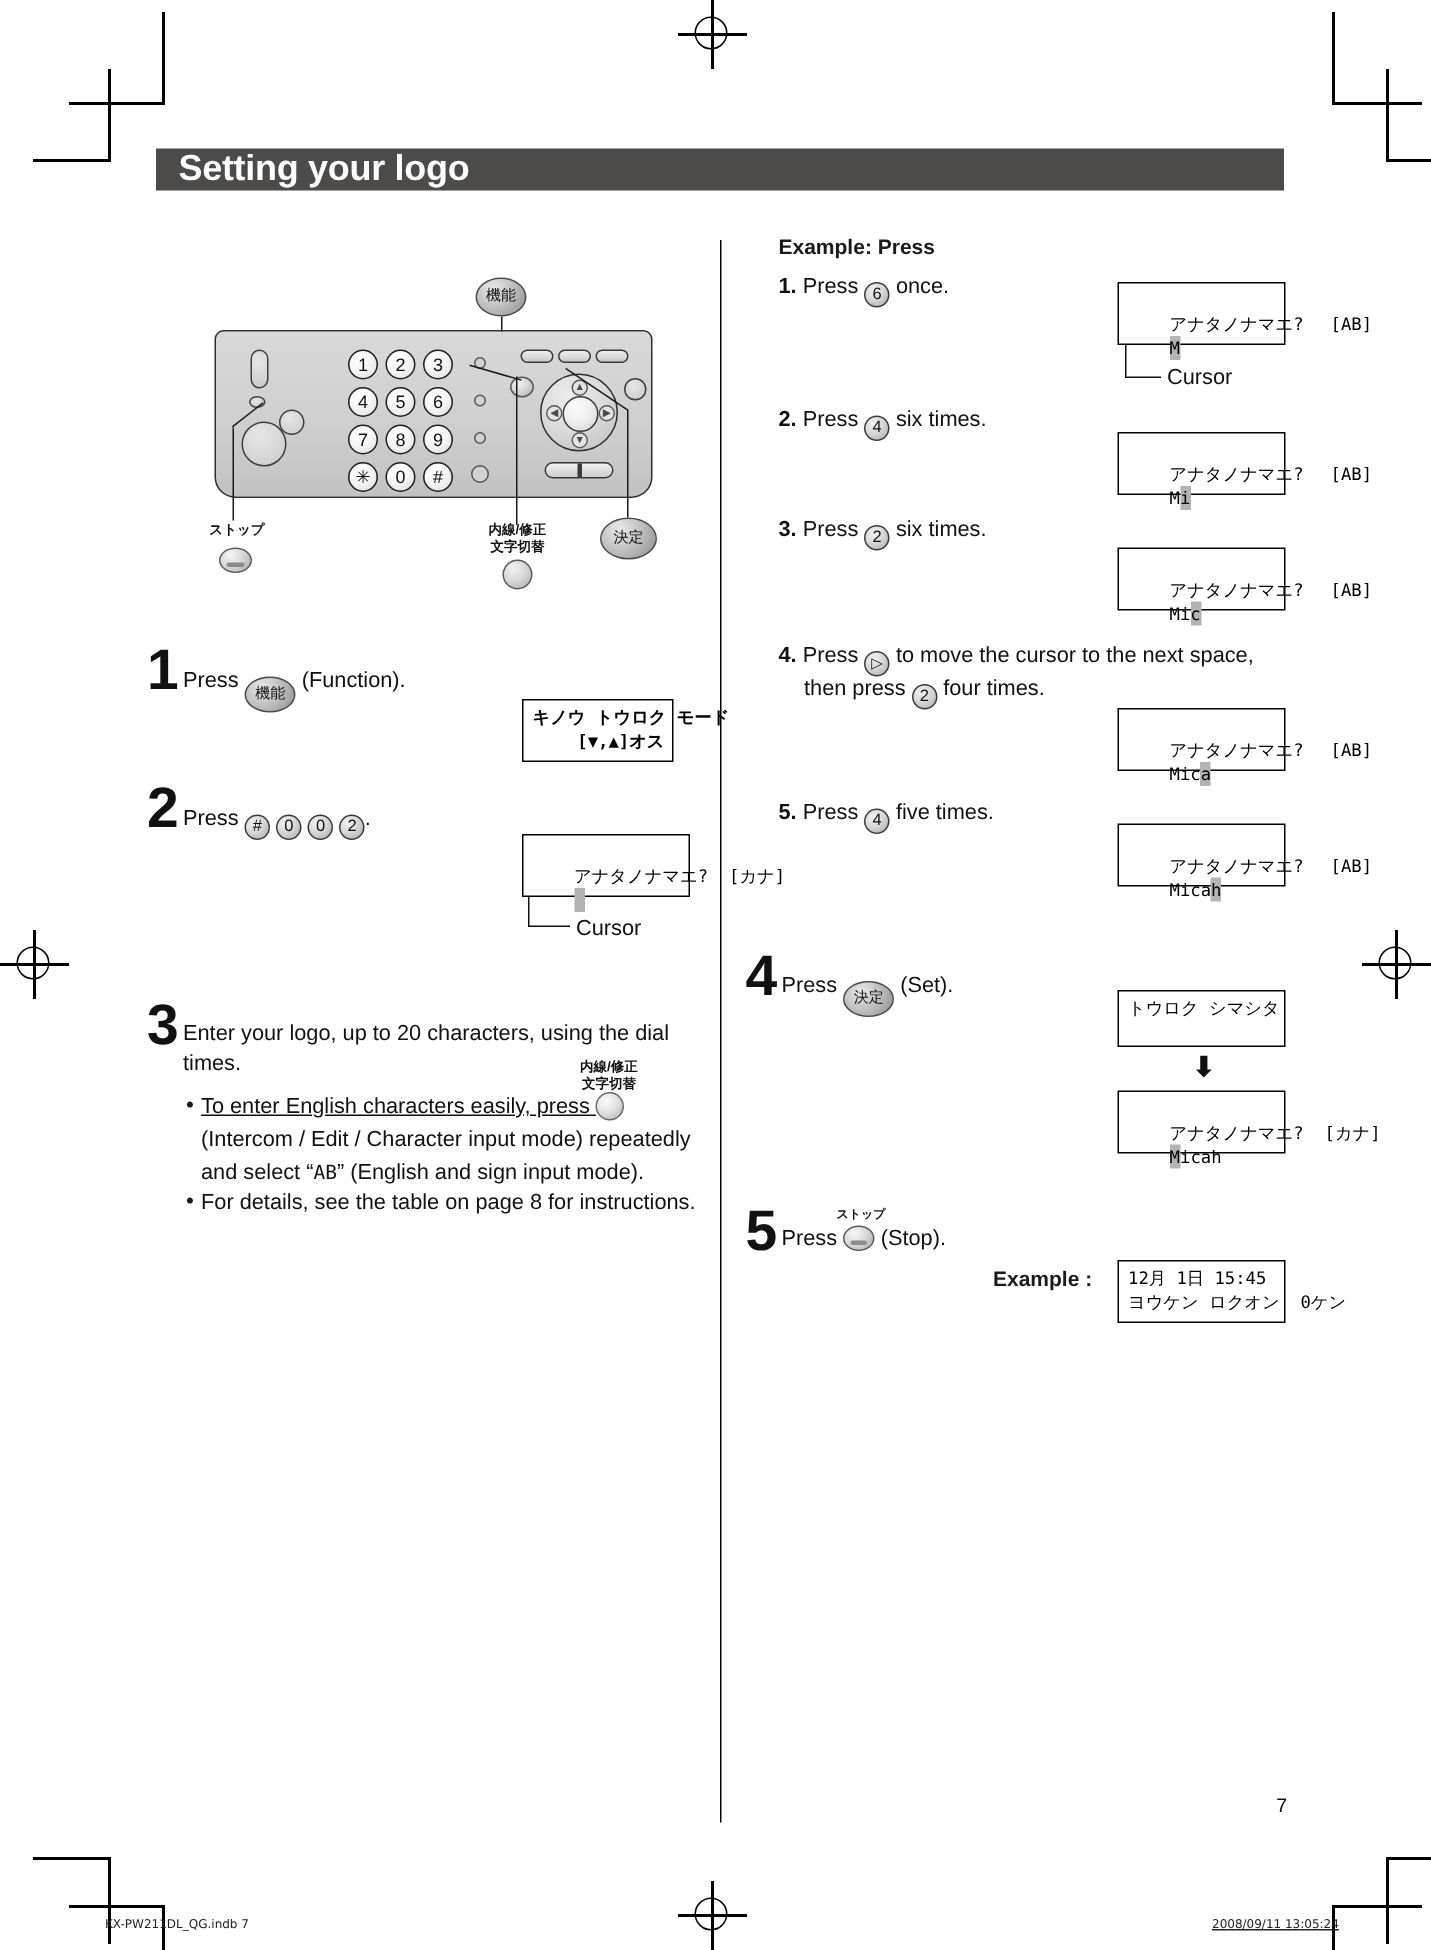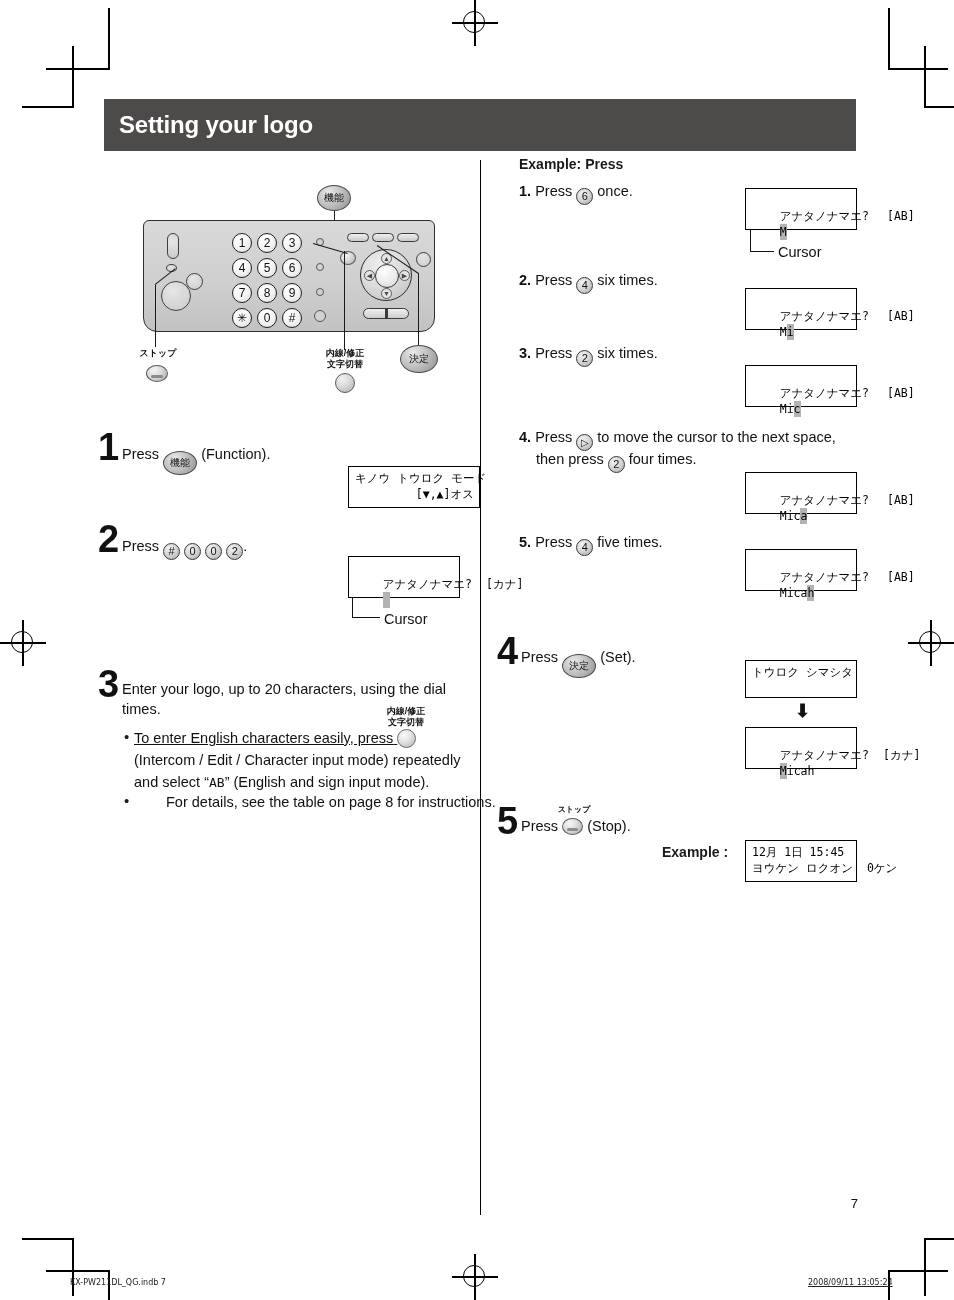--- a/index.html
+++ b/index.html
@@ -26,21 +26,21 @@
   .regmark .rv { position: absolute; top: 0; left: 22px; width: 1.5px; height: 46px; background: #000; }
   .regmark .rc {
     position: absolute; left: 11px; top: 11px; width: 22px; height: 22px;
     border: 1.5px solid #000; border-radius: 50%; box-sizing: border-box;
   }
 
   
   #header-banner {
     position: absolute;
     left: 104px; top: 99px;
-    width: 752px; height: 52px;
+    width: 752px; height: 28px;
     background: #4d4a4a;
   }
   #header-banner .title {
     position: absolute;
     left: 15px; top: 50%;
     transform: translateY(-50%);
     color: #ffffff;
     font-size: 24px;
     font-weight: bold;
     letter-spacing: -0.2px;
@@ -429,21 +429,21 @@
   </div>
 </div>
 
 <div class="bignum" style="left:98px;top:428px;">1</div>
 <div class="txt body-text" style="left:122px;top:443px;">
   <span>Press</span>
   <span class="ovalbtn"><span>機能</span></span>
   <span>(Function).</span>
 </div>
 
-<div class="lcd" style="left:348px;top:466px;width:132px;height:42px;">
+<div class="lcd" style="left:348px;top:466px;width:101px;height:42px;font-weight:bold;">
   <div class="line">キノウ トウロク モード</div>
   <div class="line right">[▼,▲]オス</div>
 </div>
 
 <div class="bignum" style="left:98px;top:520px;">2</div>
 <div class="txt body-text" style="left:122px;top:535px;">
   <span>Press</span>
   <span class="keybtn"><span>#</span></span>
   <span class="keybtn"><span>0</span></span>
   <span class="keybtn"><span>0</span></span>
@@ -477,21 +477,21 @@
 <div class="txt body-text" style="left:134px;top:727px;text-decoration:underline;">
   <span>To enter English characters easily, press</span>
   <span class="roundblank"></span>
 </div>
 <div class="txt body-text" style="left:134px;top:749px;">(Intercom / Edit / Character input mode) repeatedly</div>
 <div class="txt body-text" style="left:134px;top:771px;">
   <span>and select “</span><span class="mono-ab">AB</span><span>” (English and sign input mode).</span>
 </div>
 
 <div class="bullet" style="left:124px;top:790px;">•</div>
-<div class="txt body-text" style="left:134px;top:791px;margin-left:32px;">For details, see the table on page 8 for instructions.</div>
+<div class="txt body-text" style="left:134px;top:791px;">For details, see the table on page 8 for instructions.</div>
 
 <div class="txt b" style="left:519px;top:156px;font-size:14px;">Example: Press</div>
 
 <div class="txt body-text" style="left:519px;top:180px;">
   <span class="b">1.</span>
   <span>Press</span>
   <span class="keybtn"><span>6</span></span>
   <span>once.</span>
 </div>
 <div class="lcd" style="left:745px;top:188px;width:112px;height:42px;">

